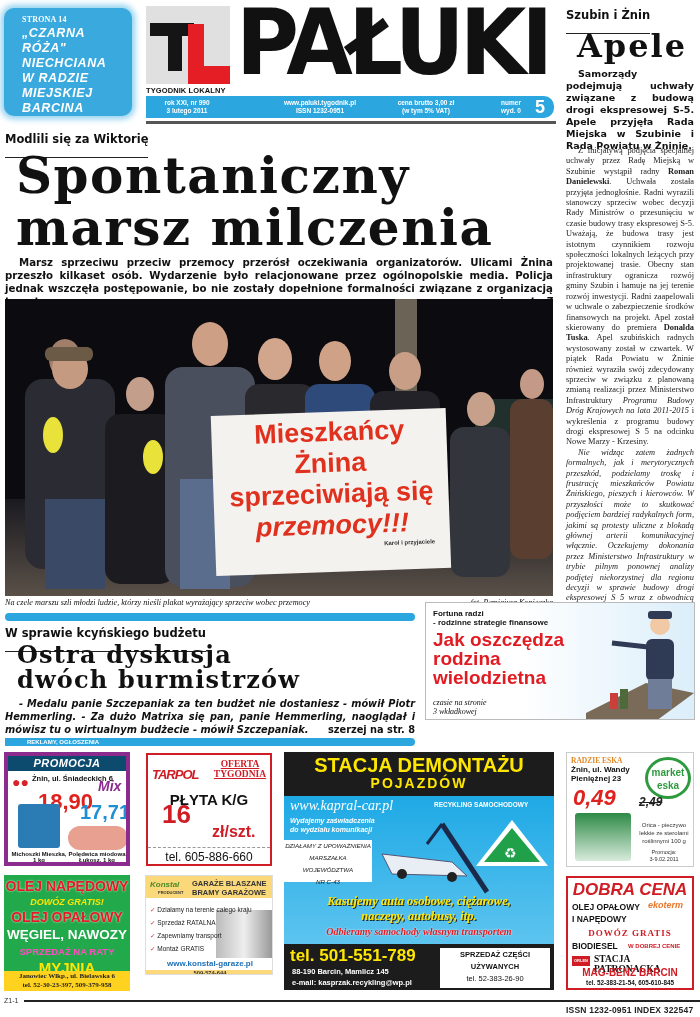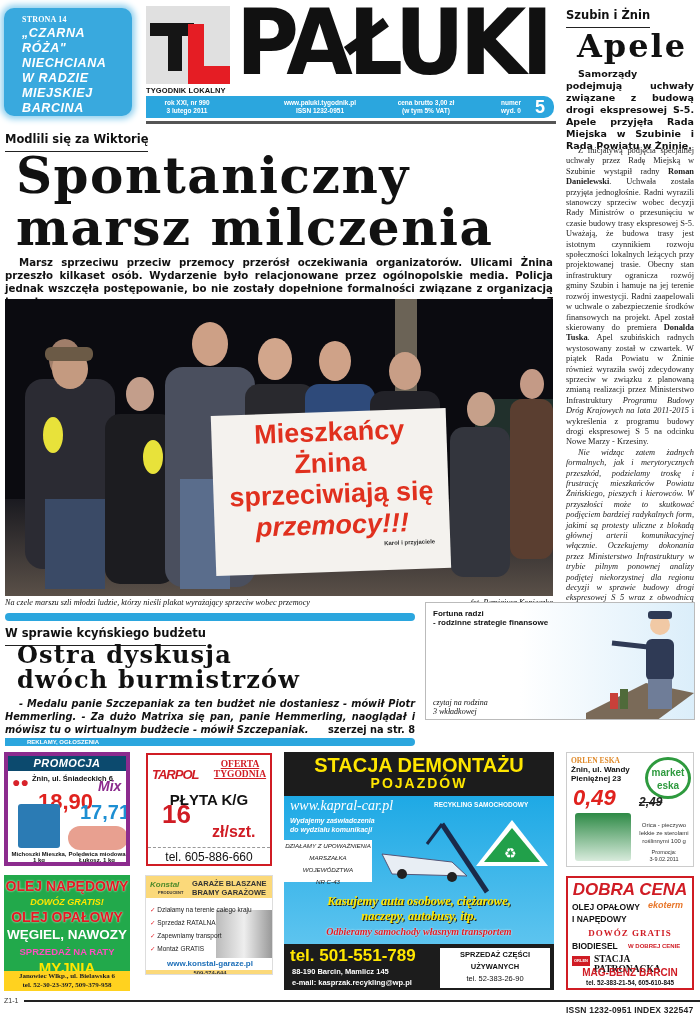--- a/index.html
+++ b/index.html
@@ -17,21 +17,21 @@
 #logo .tl-black2{position:absolute;left:22px;top:17px;width:14px;height:48px;background:#151515}
 #logo .tl-red{position:absolute;left:42px;top:18px;width:16px;height:60px;background:#e51d24}
 #logo .tl-red2{position:absolute;left:42px;top:60px;width:42px;height:18px;background:#e51d24}
 #logo .tl-txt{position:absolute;left:0;top:80px;font-size:7.5px;font-weight:bold;letter-spacing:.1px;white-space:nowrap}
 #brand{left:236px;top:-8px;font-family:"DejaVu Sans",sans-serif;font-weight:bold;font-size:86px;letter-spacing:-5px;line-height:100px;transform:scaleY(1.05);color:#111}
 #infobar{left:146px;top:96px;width:408px;height:22px;background:#2ba6de;border-radius:0 10px 10px 0;color:#fff;font-size:6.5px;font-weight:bold;line-height:8px}
 #infobar div{position:absolute;text-align:center}
 #infobar .num{font-size:18px;line-height:22px;top:0}
 #mastline{left:146px;top:121px;width:410px;height:3px;background:#555}
 
-.kicker{font-family:"DejaVu Sans",sans-serif;font-size:11.5px;font-weight:bold;border-bottom:1px solid #222;padding-bottom:5px;white-space:nowrap}
+.kicker{font-family:"DejaVu Sans",sans-serif;font-size:11.5px;font-weight:bold;border-bottom:1px solid #222;padding-bottom:11px;white-space:nowrap}
 
 #h1{left:16px;top:150px;font-family:"DejaVu Serif",serif;font-weight:bold;font-size:50px;line-height:52px;letter-spacing:1.5px}
 #lead{left:5px;top:256px;width:548px;font-family:"DejaVu Sans",sans-serif;font-size:10.2px;line-height:13px;font-weight:bold;text-align:justify;text-indent:14px}
 #lead .more{font-style:italic;float:right}
 
 #photo{left:5px;top:299px;width:548px;height:297px;background:#0c0c12;overflow:hidden}
 #caption{left:5px;top:598px;width:548px;font-family:"Liberation Serif",serif;font-style:italic;font-size:8.2px}
 #caption .fot{position:absolute;right:0;top:0;font-style:italic}
 
 #side-k{left:566px;top:8px}
@@ -197,22 +197,27 @@
   <span>- Medalu panie Szczepaniak za ten budżet nie dostaniesz - mówił Piotr Hemmerling. - Za dużo Matrixa się pan, panie Hemmerling, naoglądał i mówisz tu o wirtualnym budżecie - mówił Szczepaniak.</span>
   <span class="more">szerzej na str. 8</span>
 </div>
 <div id="adbar" class="abs">REKLAMY, OGŁOSZENIA</div>
 
 <div id="fortuna" class="abs">
   <div class="f1">
     <div>Fortuna radzi</div>
     <div>- rodzinne strategie finansowe</div>
   </div>
+  <div class="f2">
+    <div>Jak oszczędza</div>
+    <div>rodzina</div>
+    <div>wielodzietna</div>
+  </div>
   <div class="f3">
-    <div>czytaj na rodzina</div>
+    <div>czasie na stronie</div>
     <div>3 wkładkowej</div>
   </div>
   <svg class="abs" style="left:150px;top:0" width="120" height="118">
     <polygon points="10,110 70,80 118,90 80,118 10,118" fill="#7a6a58"></polygon>
     <rect x="70" y="36" width="28" height="42" rx="6" fill="#2f3a55"></rect>
     <rect x="72" y="76" width="24" height="30" fill="#6f7d98"></rect>
     <circle cx="84" cy="22" r="10" fill="#f1c9a5"></circle>
     <rect x="72" y="8" width="24" height="8" rx="3" fill="#2f3a55"></rect>
     <line x1="72" y1="44" x2="36" y2="40" stroke="#2f3a55" stroke-width="5"></line>
     <rect x="34" y="90" width="8" height="16" fill="#c9403a"></rect>
@@ -277,21 +282,21 @@
   <div class="abs" style="left:8px;top:215px;color:#fff;font-weight:bold;font-size:7.5px">88-190 Barcin, Mamlicz 145</div>
   <div class="abs" style="left:8px;top:226px;color:#fff;font-weight:bold;font-size:7.5px">e-mail: kasprzak.recykling@wp.pl</div>
   <div class="abs ctr" style="left:156px;top:196px;width:110px;height:40px;background:#fff;font-weight:bold;font-size:7.5px;line-height:12px;padding-top:1px">
     <div>SPRZEDAŻ CZĘŚCI</div>
     <div>UŻYWANYCH</div>
     <div style="font-weight:normal">tel. 52-383-26-90</div>
   </div>
 </div>
 
 <div id="ad-eska" class="ad">
-  <div class="abs serif" style="left:4px;top:3px;font-size:7.5px;font-weight:bold;color:#e08a2a">ORLEN ESKA</div>
+  <div class="abs serif" style="left:4px;top:3px;font-size:7.5px;font-weight:bold;color:#e08a2a">RADZIE ESKA</div>
   <div class="abs" style="left:4px;top:12px;font-size:8px;font-weight:bold;line-height:9px">
     <div>Żnin, ul. Wandy</div>
     <div>Pieniężnej 23</div>
   </div>
   <div class="abs" style="left:78px;top:4px;width:46px;height:42px;border:3px solid #2e9a3e;border-radius:50%;text-align:center;color:#2e9a3e;font-weight:bold;font-size:10px;line-height:13px;padding-top:6px">
     <div>market</div>
     <div>eska</div>
   </div>
   <div class="abs" style="left:6px;top:32px;font-size:22px;font-weight:bold;font-style:italic;color:#e0221e">0,49</div>
   <div class="abs" style="left:72px;top:42px;font-size:12px;font-weight:bold;font-style:italic;text-decoration:line-through;color:#222">2,49</div>

